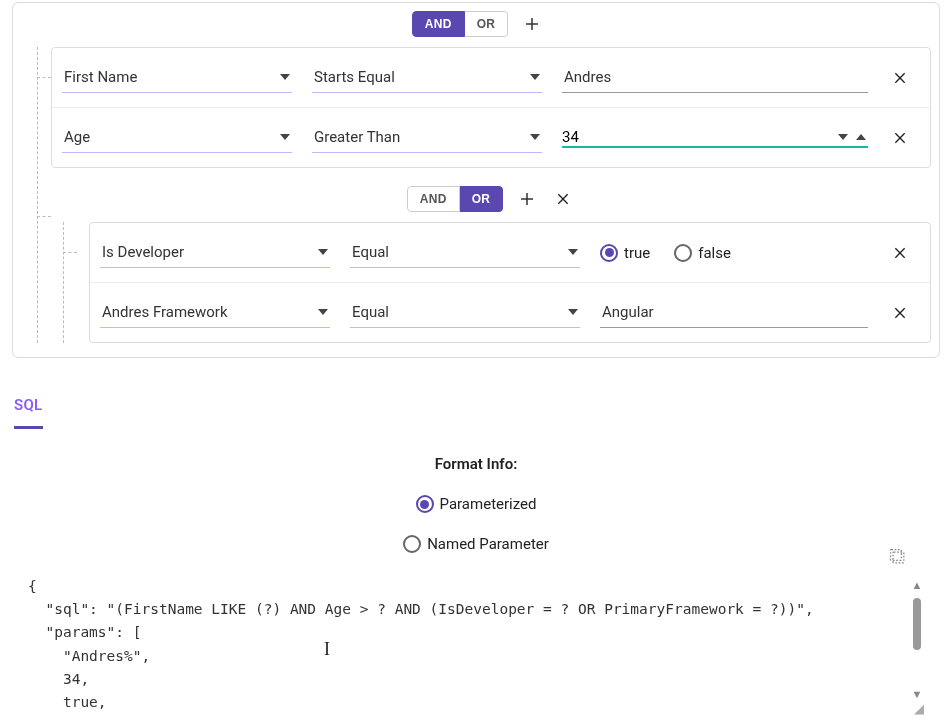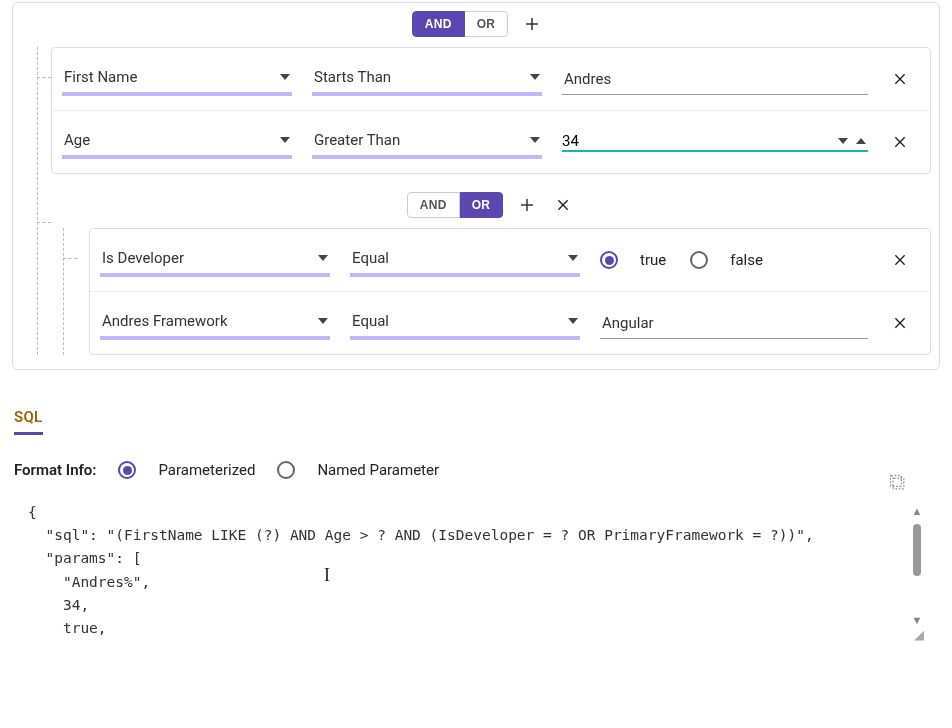--- a/index.html
+++ b/index.html
@@ -94,21 +94,21 @@
     align-items: center;
     gap: 20px;
     padding: 14px 18px 14px 10px;
     border-bottom: 1px solid #eee;
   }
   .rule-row:last-child { border-bottom: none; }
   .field-select {
     position: relative;
     flex: 0 0 230px;
     border: none;
-    border-bottom: 4px solid #c4b5fd;
+    border-bottom: 1px solid #c4b5fd;
     padding: 6px 2px;
     display: flex;
     align-items: center;
     justify-content: space-between;
     cursor: pointer;
   }
   .field-select.op { flex: 0 0 230px; }
   .field-select .label { color: #333; }
   .caret-down {
     width: 0; height: 0;
@@ -155,21 +155,21 @@
   }
   .radio-group {
     flex: 1;
     display: flex;
     gap: 24px;
     align-items: center;
   }
   .radio-opt {
     display: inline-flex;
     align-items: center;
-    gap: 22px;
+    gap: 6px;
     cursor: pointer;
   }
   .radio-circle {
     width: 18px; height: 18px;
     border: 2px solid #666;
     border-radius: 50%;
     display: inline-flex;
     align-items: center;
     justify-content: center;
   }
@@ -183,33 +183,34 @@
     margin-top: 18px;
   }
   .subgroup .group-header { margin-left: 0; }
   .subgroup .rules-box { margin-left: 12px; }
 
   
   .output-section {
     margin: 38px 14px 0 14px;
   }
   .tab-label {
-    color: #a16207;
+    color: #8b5cf6;
     font-weight: 600;
     font-size: 15px;
     letter-spacing: 0.3px;
     border-bottom: 3px solid #5a48b0;
     display: inline-block;
-    padding-bottom: 6px;
+    padding-bottom: 12px;
   }
   .format-row {
     margin-top: 26px;
     display: flex;
     align-items: center;
     gap: 22px;
+    flex-direction: column;
   }
   .format-label { font-weight: 600; }
   .code-area {
     position: relative;
     margin-top: 18px;
   }
   .copy-icon {
     position: absolute;
     right: 30px;
     top: -24px;
@@ -277,21 +278,21 @@
 
     <div class="rule-row-wrap">
       <div class="rules-box">
 
         <div class="rule-row">
           <div class="field-select">
             <span class="label">First Name</span>
             <span class="caret-down"></span>
           </div>
           <div class="field-select op">
-            <span class="label">Starts Than</span>
+            <span class="label">Starts Equal</span>
             <span class="caret-down"></span>
           </div>
           <input class="value-input" value="Andres" style="">
           <span class="row-delete icon-x">
             <svg viewBox="0 0 24 24" fill="none" stroke="#222" stroke-width="2">
                 <line x1="5" y1="5" x2="19" y2="19"></line>
                 <line x1="19" y1="5" x2="5" y2="19"></line>
               </svg>
           </span>
         </div>

